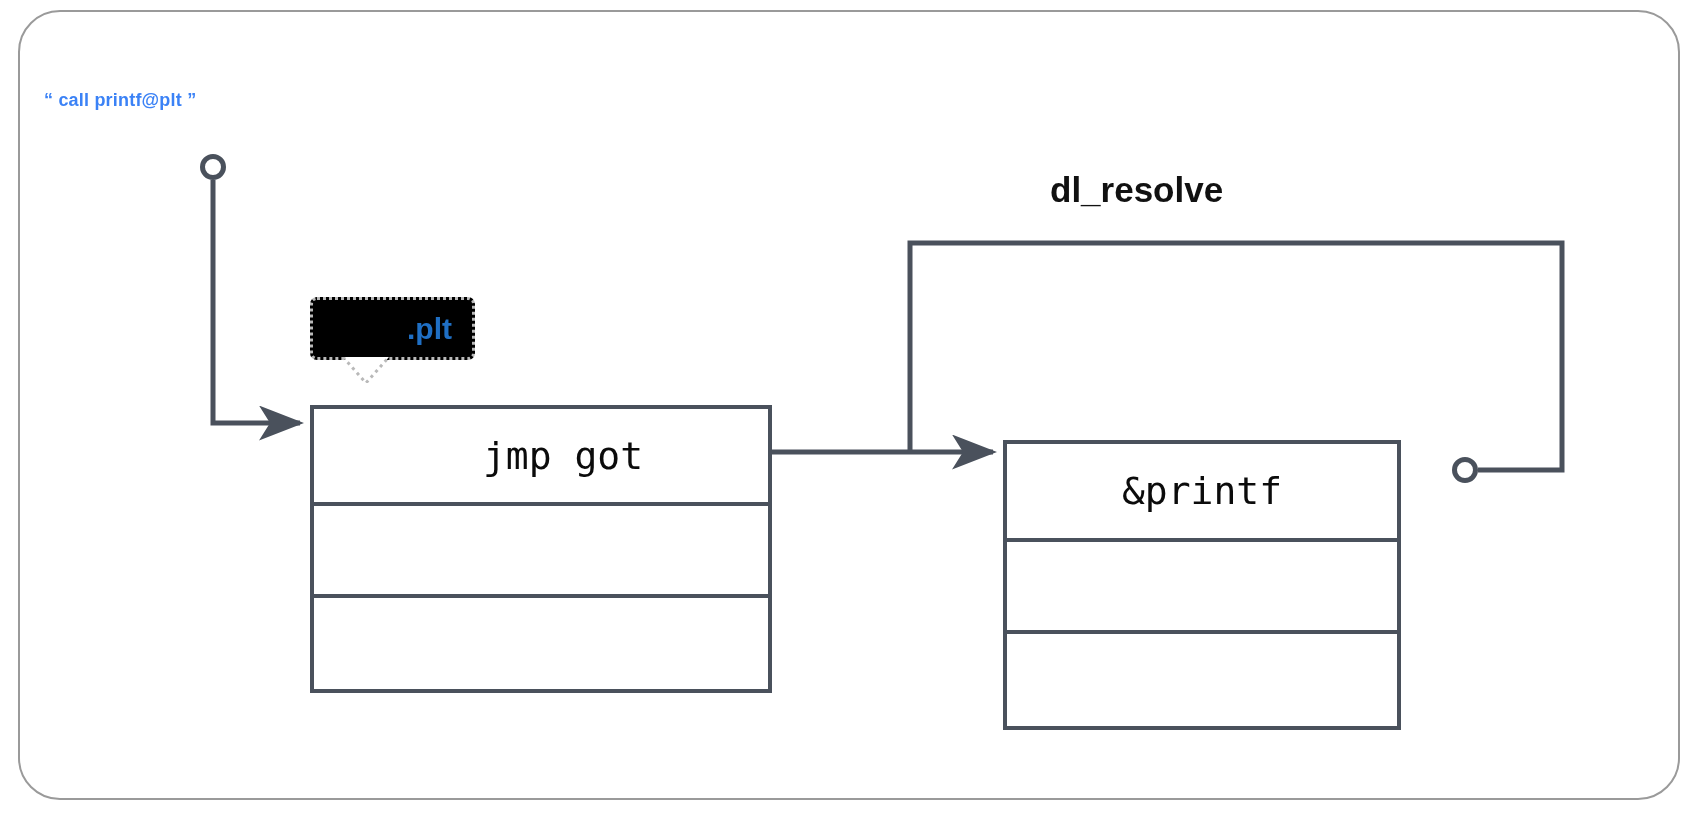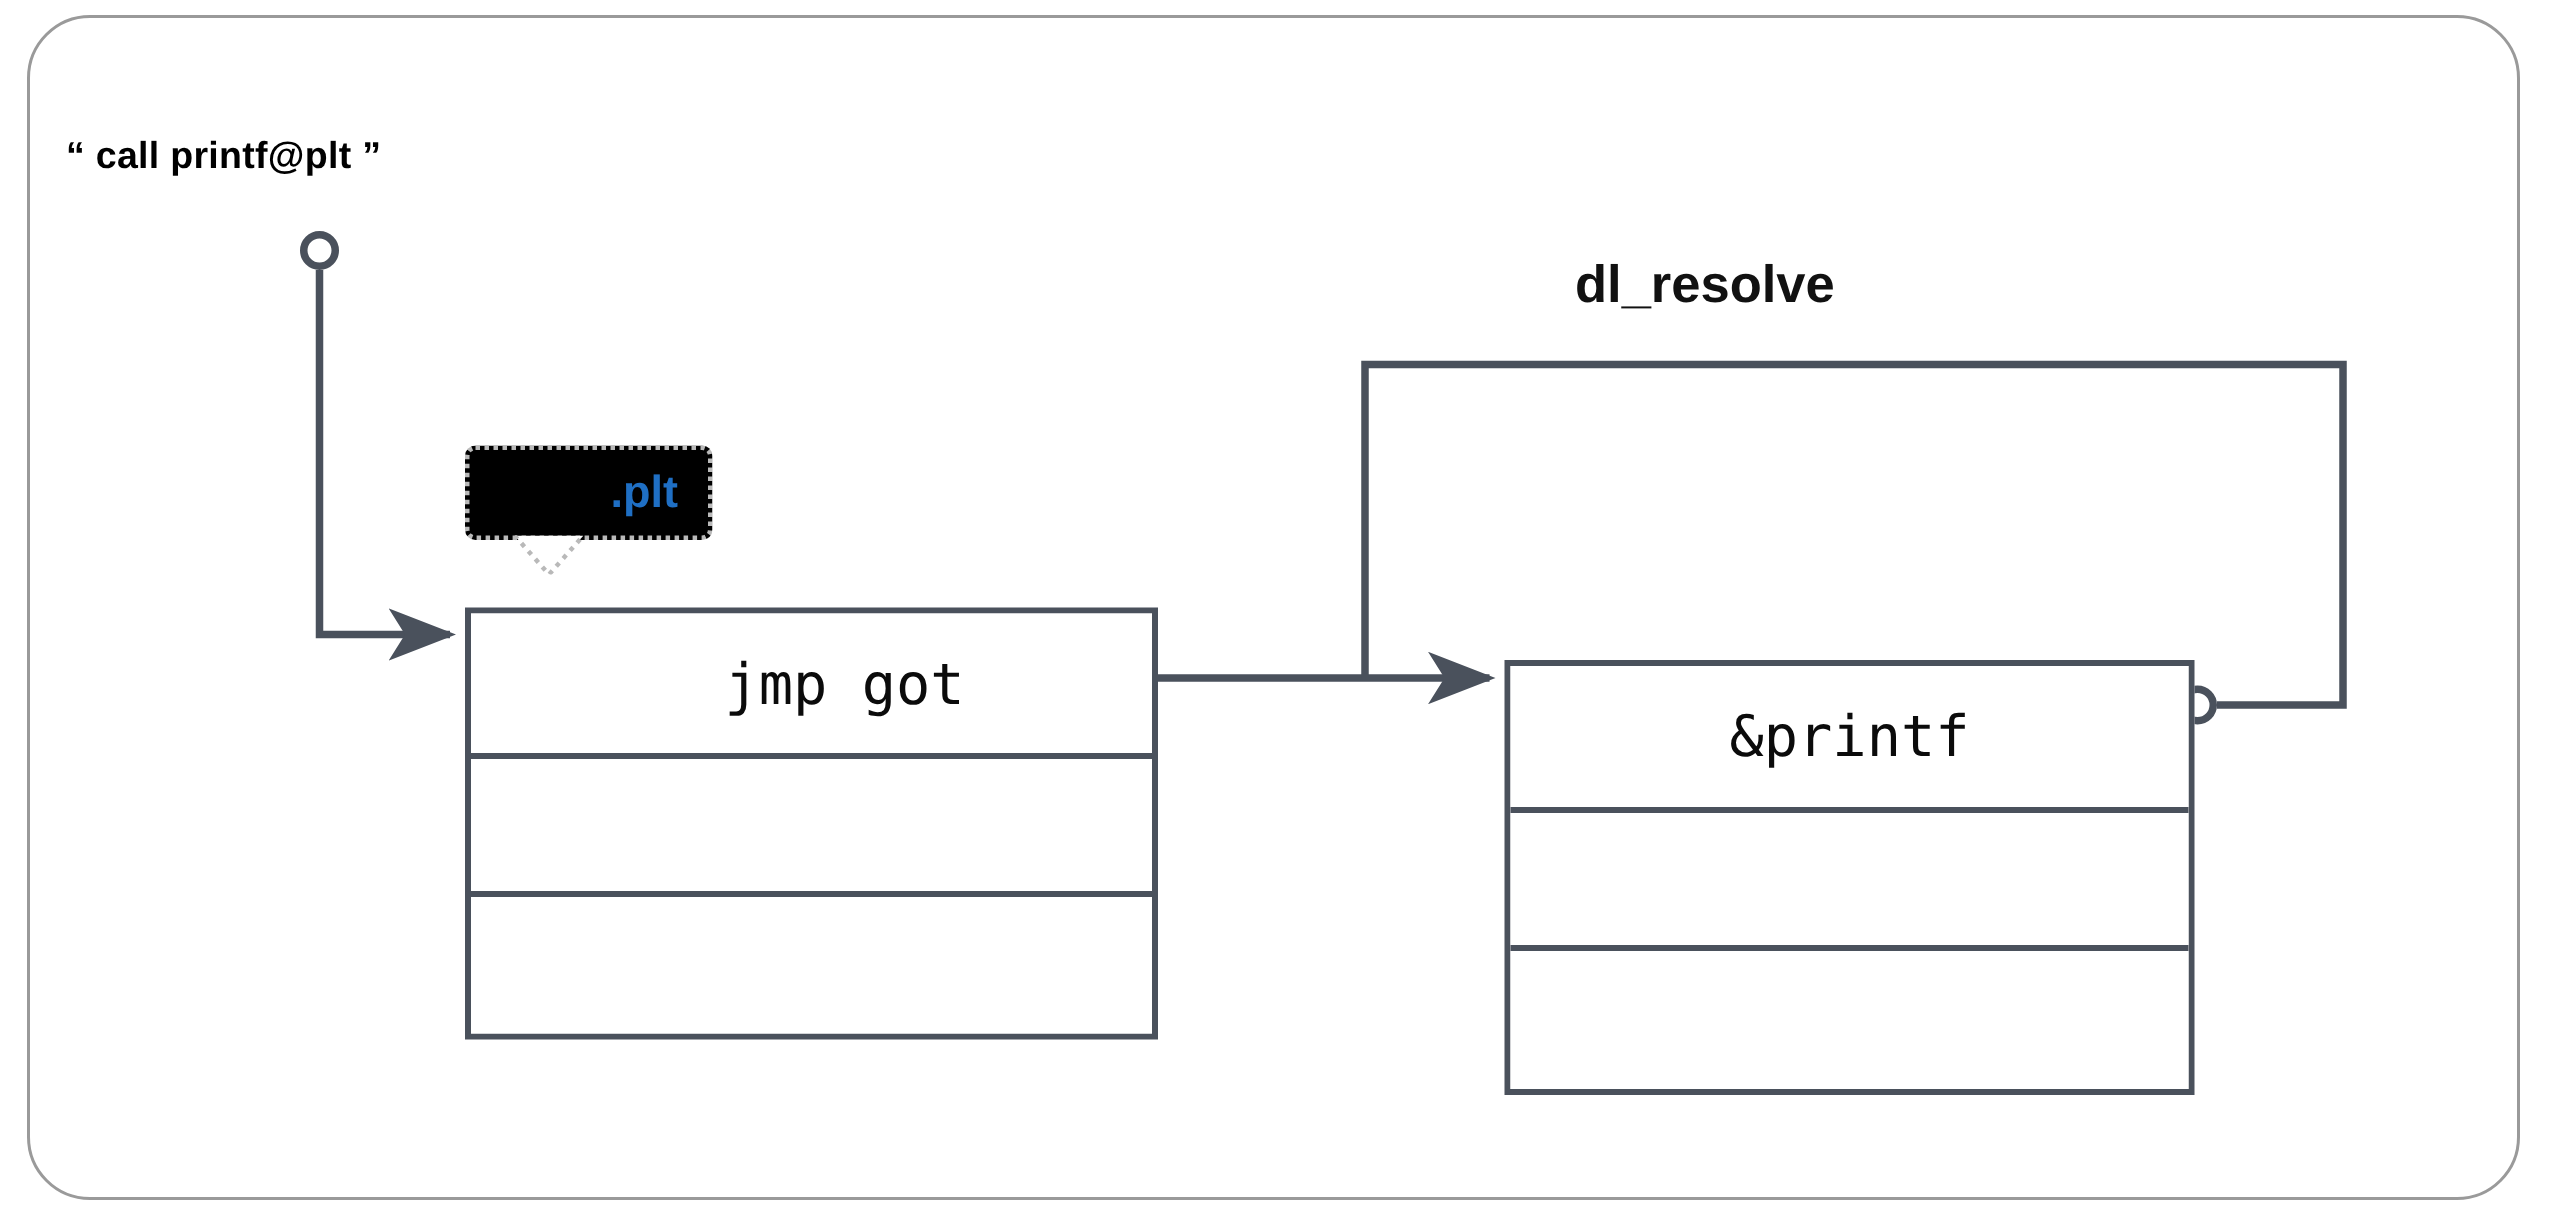--- a/index.html
+++ b/index.html
@@ -29,23 +29,23 @@
     border-radius: 42px;
     box-sizing: border-box;
     background: transparent;
   }
 
   
   .call-label {
     position: absolute;
     left: 44px;
     top: 90px;
-    font-size: 25px;
+    font-size: 18px;
     font-weight: bold;
-    color: #000000;
+    color: #3b82f6;
     letter-spacing: .2px;
     white-space: nowrap;
   }
   .dl-label {
     position: absolute;
     left: 1050px;
     top: 170px;
     font-size: 35px;
     font-weight: bold;
     color: #111111;
@@ -71,21 +71,21 @@
   }
   .mem-row + .mem-row {
     border-top: 4px solid #4a515c;
   }
 
   #plt-table { left: 310px; top: 405px; width: 462px; height: 288px; }
   #plt-table .mem-row:nth-child(1) { height: 93px; padding-left: 44px; }
   #plt-table .mem-row:nth-child(2) { height: 92px; }
   #plt-table .mem-row:nth-child(3) { height: 95px; }
 
-  #got-table { left: 1003px; top: 440px; width: 460px; height: 290px; }
+  #got-table { left: 1003px; top: 440px; width: 398px; height: 290px; }
   #got-table .mem-row:nth-child(1) { height: 94px; }
   #got-table .mem-row:nth-child(2) { height: 92px; }
   #got-table .mem-row:nth-child(3) { height: 96px; }
 
   
   .callout {
     position: absolute;
     box-sizing: border-box;
     border: 3px dotted #b9b9b9;
     border-radius: 7px;

